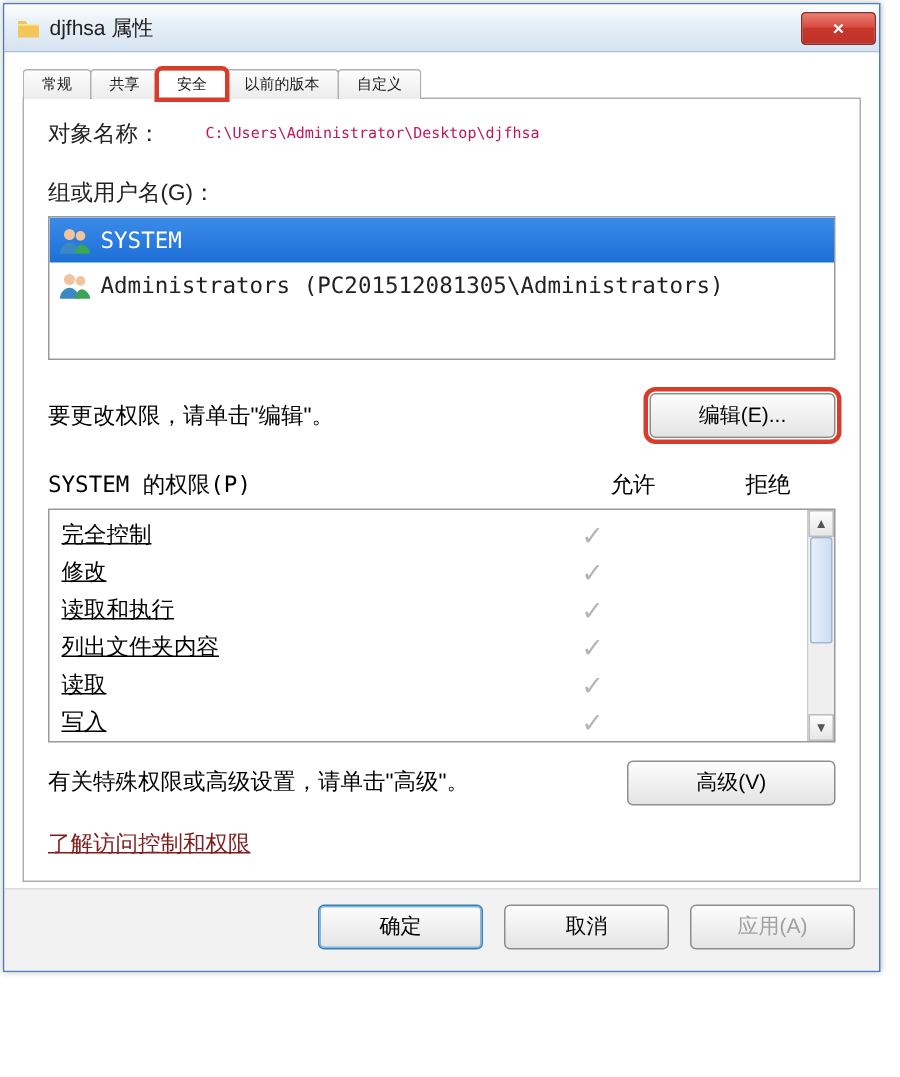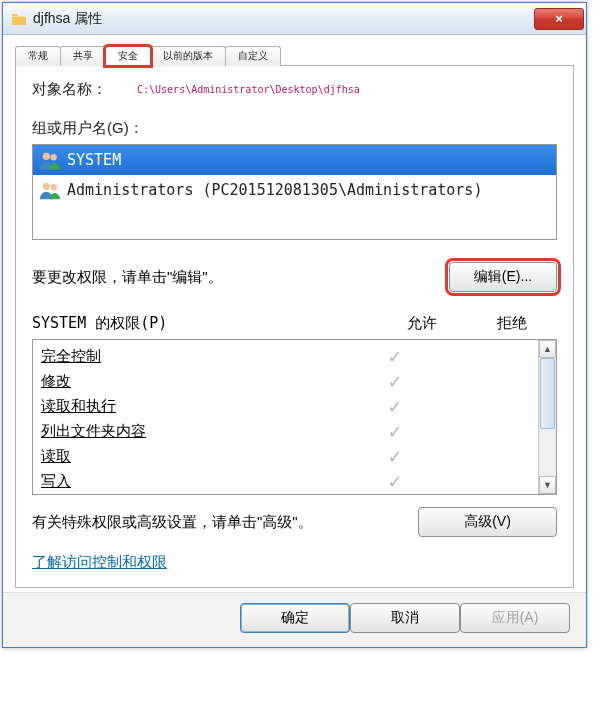--- a/index.html
+++ b/index.html
@@ -126,21 +126,21 @@
     display: inline-block;
   }
   .edit-row {
     display: flex;
     align-items: center;
     margin-top: 22px;
     justify-content: space-between;
   }
   .edit-text { font-size: 15px; }
   .edit-btn {
-    width: 108px; height: 30px;
+    width: 124px; height: 30px;
     background: linear-gradient(to bottom, #fdfdfd, #e4e4e4);
     border: 1px solid #8d8d8d;
     border-radius: 4px;
     font-size: 14px;
     cursor: pointer;
     outline: 3px solid #d73c2c;
     outline-offset: 1px;
   }
   .perm-header {
     margin-top: 22px;
@@ -211,29 +211,30 @@
   .wbtn {
     width: 139px; height: 30px;
     background: linear-gradient(to bottom, #fdfdfd, #e4e4e4);
     border: 1px solid #8d8d8d;
     border-radius: 4px;
     font-size: 14px;
     cursor: pointer;
   }
   .link {
     margin-top: 16px;
-    color: #0369a1;
+    color: #7f1d1d;
     text-decoration: underline;
     font-size: 15px;
     cursor: pointer;
     display: inline-block;
   }
   .dlg-buttons {
     display: flex;
     justify-content: flex-end;
+    gap: 14px;
     padding: 10px 16px 14px 0;
     background: #f2f2f2;
     border-top: 1px solid #dcdcdc;
   }
   .dlg-buttons .wbtn { width: 110px; height: 30px; }
   .dlg-buttons .wbtn.default {
     border: 1px solid #3c7fb1;
     box-shadow: 0 0 0 1px #7fb7e4 inset;
   }
   .dlg-buttons .wbtn.disabled {

